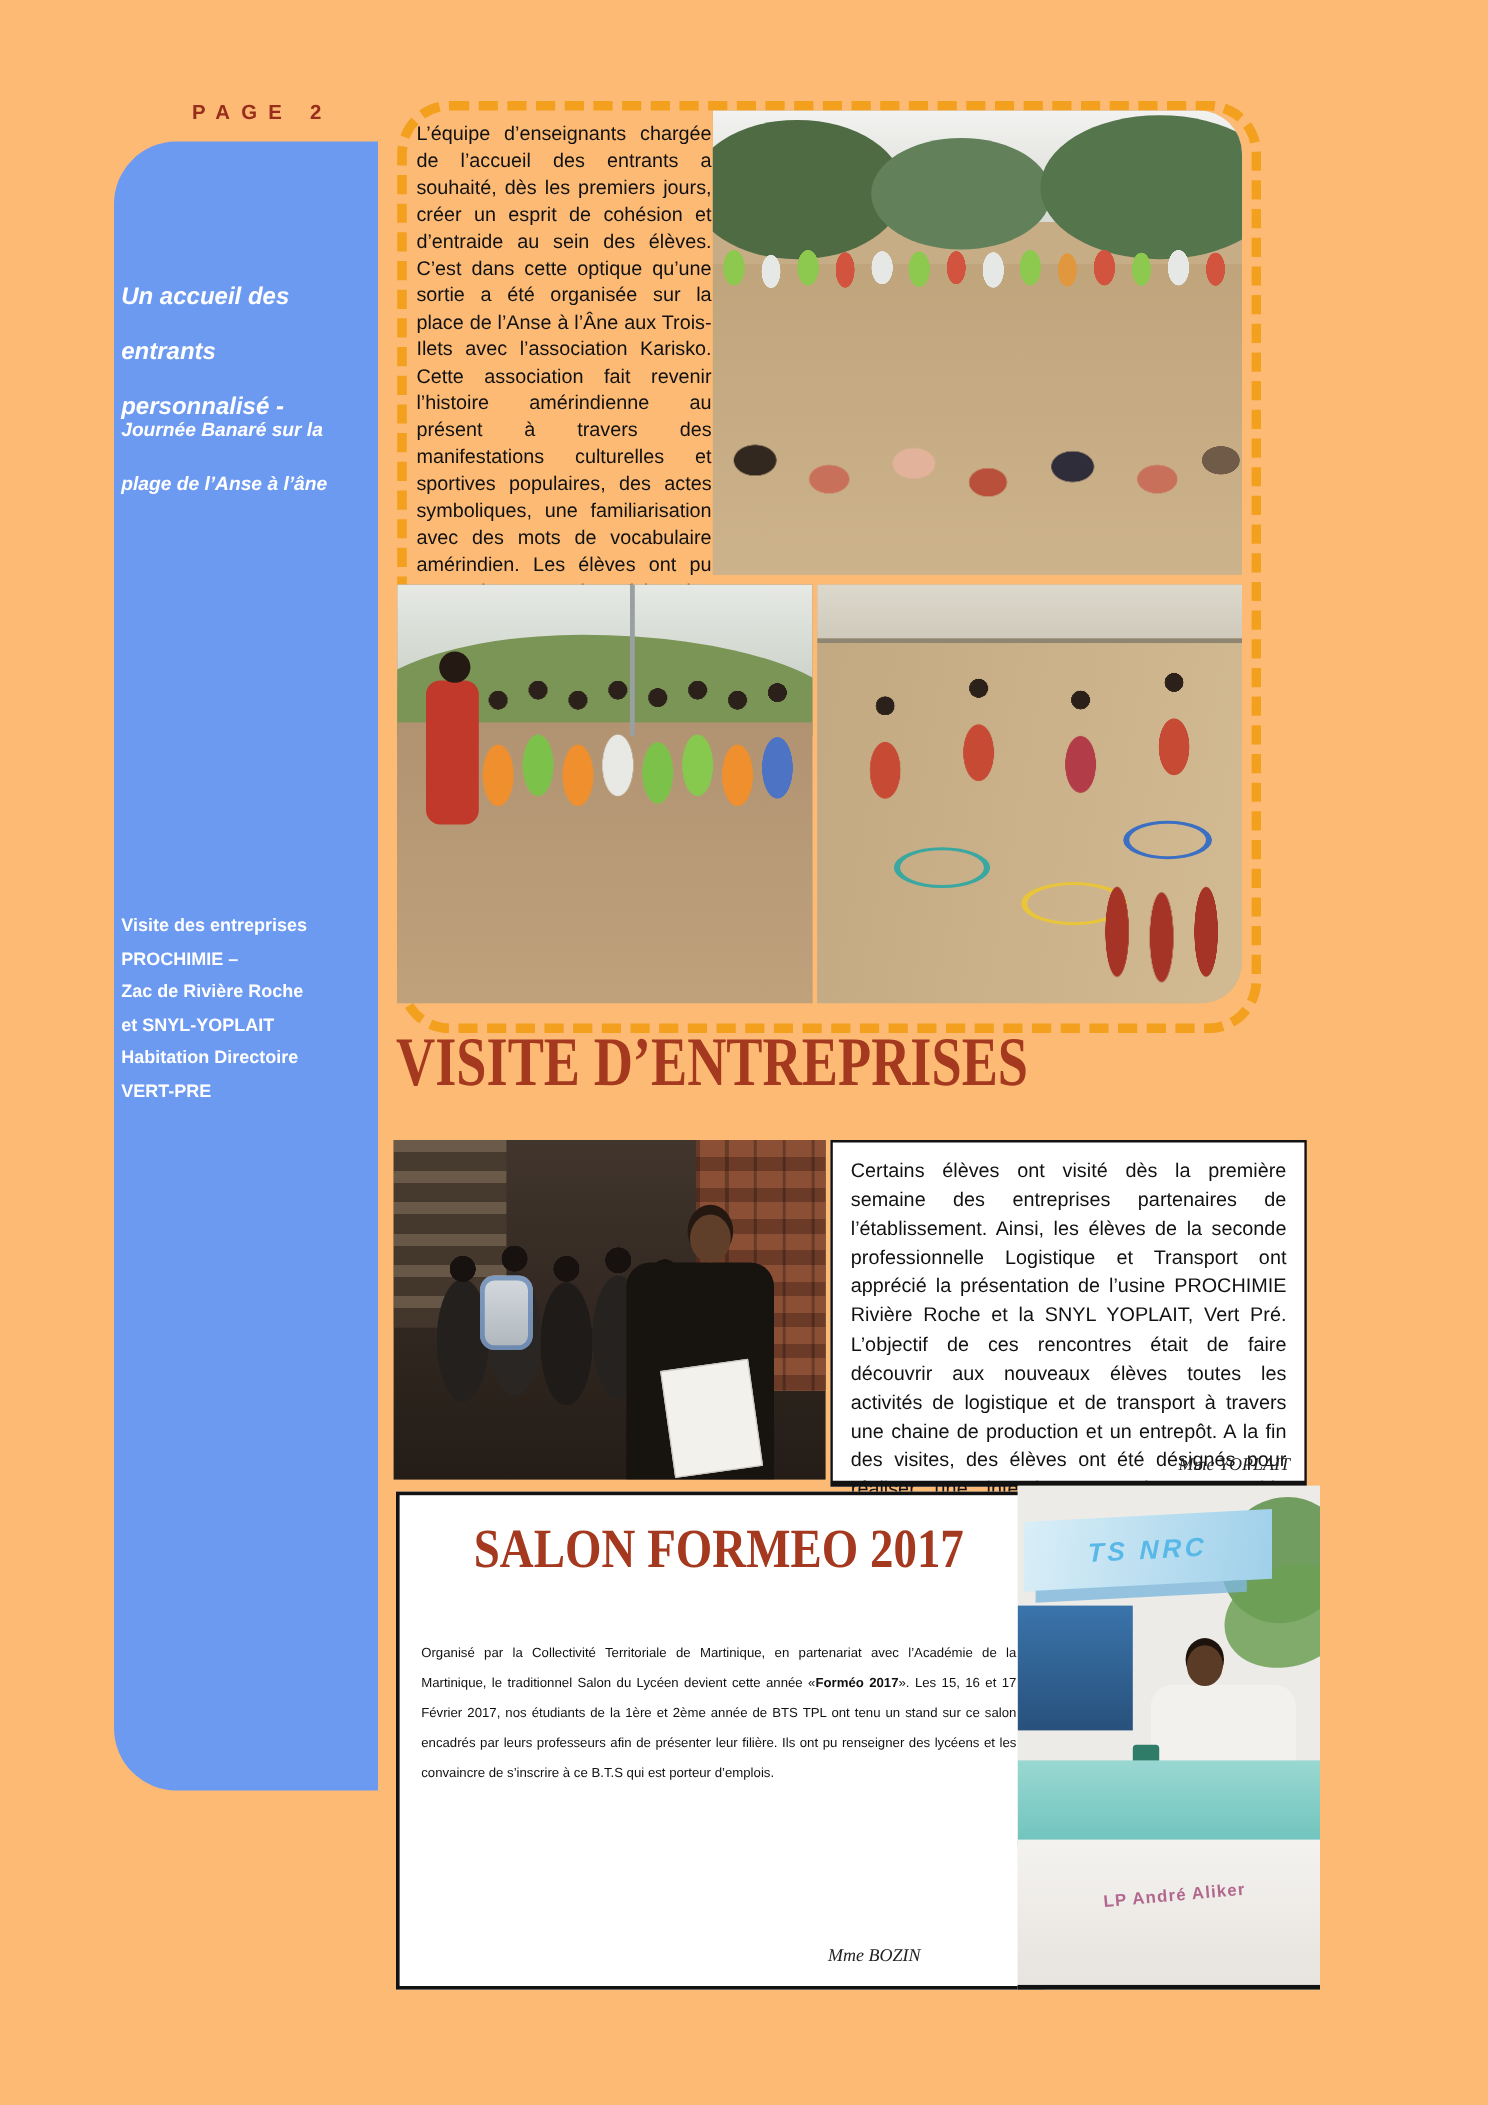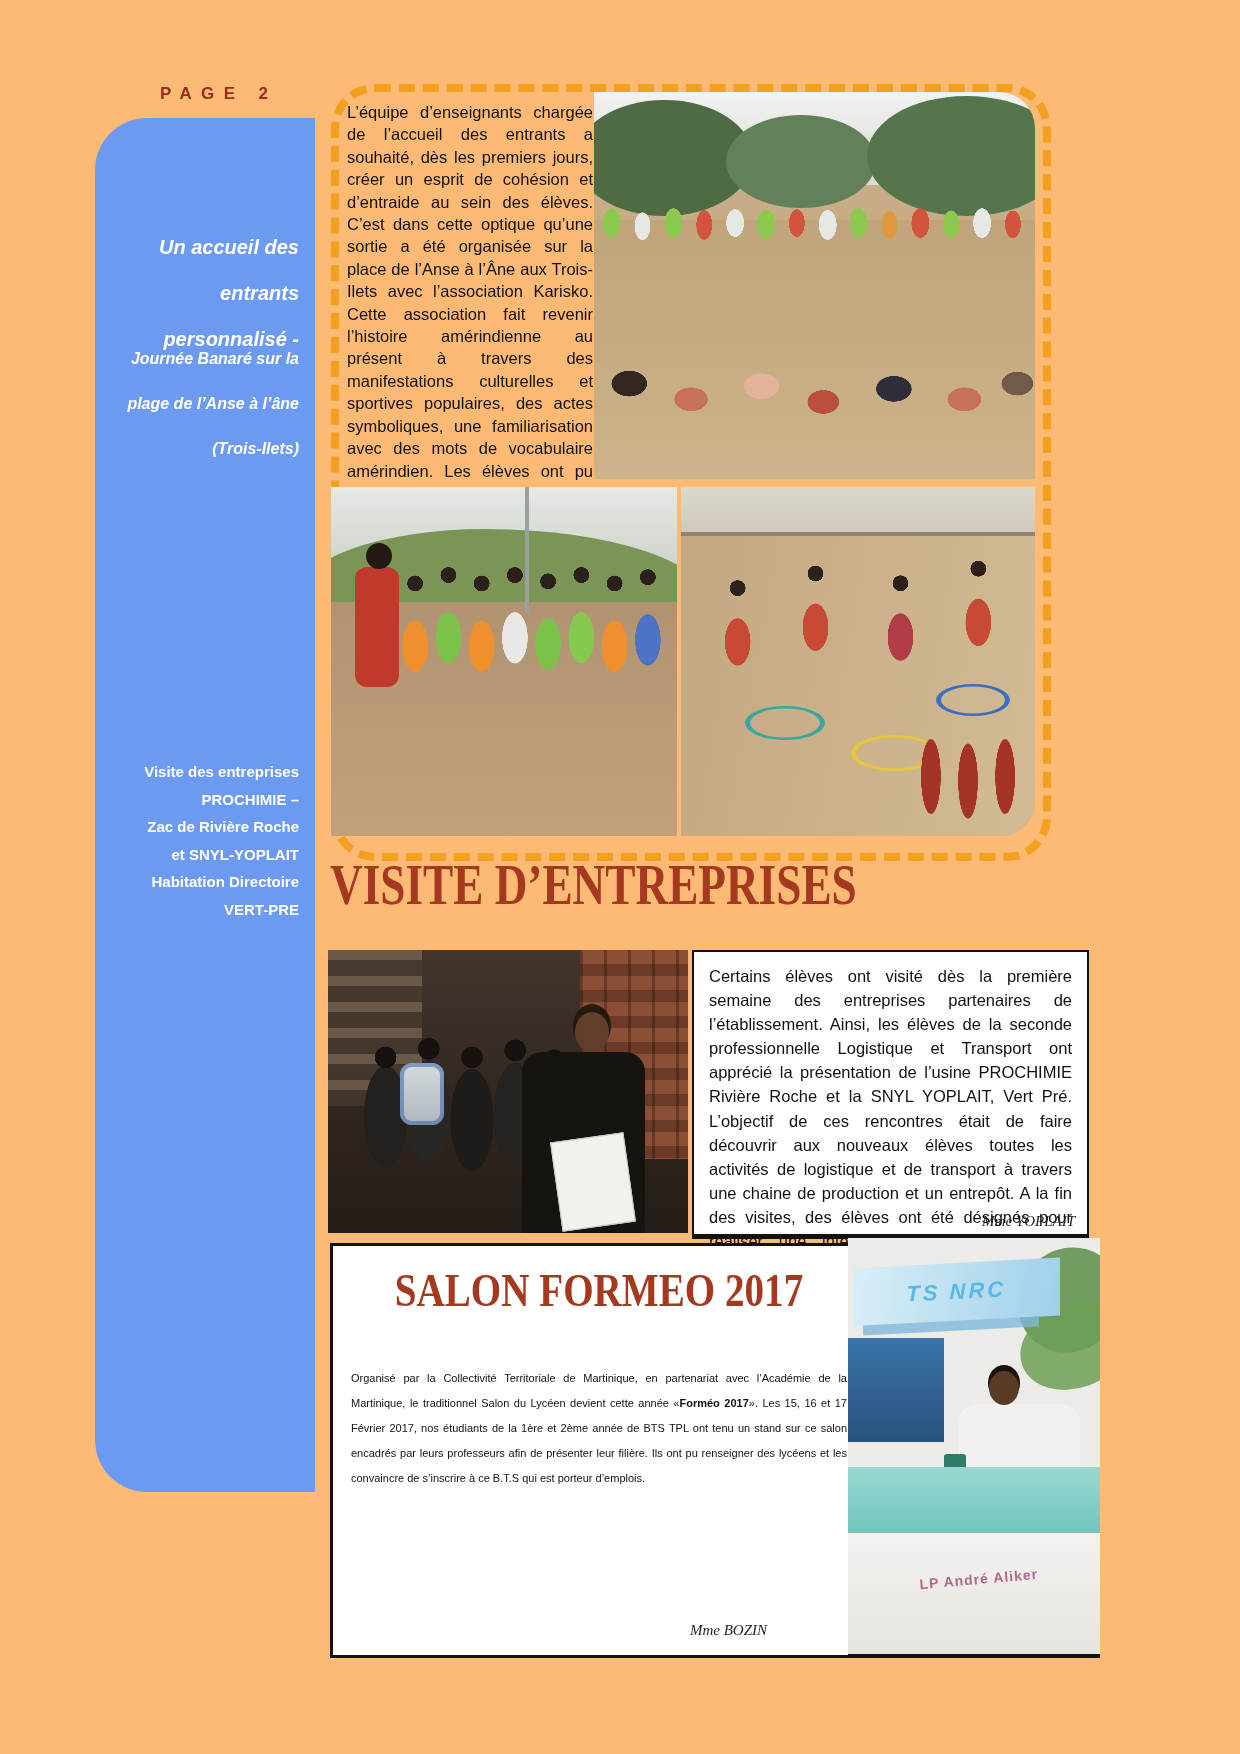--- a/index.html
+++ b/index.html
@@ -5,21 +5,21 @@
   html,body{margin:0;padding:0;background:#fff;}
   .page{position:relative;width:1240px;height:1754px;background:#fdba74;overflow:hidden;
         font-family:"Liberation Sans", sans-serif;color:#1c1c1c;}
   .abs{position:absolute;}
 
   
   #page-label{left:160px;top:84px;font-size:17px;font-weight:bold;letter-spacing:0.55em;color:#982d1c;}
 
   
   #sidebar{left:95px;top:118px;width:220px;height:1374px;background:#6d9af1;border-radius:52px 0 0 52px;}
-  .side-block{position:absolute;left:6px;right:16px;text-align:right;color:#ffffff;}
+  .side-block{position:absolute;left:6px;right:16px;text-align:left;color:#ffffff;}
   #side-item-1{top:106px;font-size:20px;font-weight:bold;font-style:italic;line-height:46px;}
   #side-item-2{top:218px;font-size:16px;font-weight:bold;font-style:italic;line-height:45px;}
   #side-item-3{top:640px;font-size:15px;font-weight:bold;line-height:27.5px;}
 
   
   #dashed-box{left:331px;top:84px;width:704px;height:761px;border:8px dashed #f2a01e;border-radius:44px;}
 
   #intro-text{left:347px;top:101px;width:246px;font-size:16.5px;line-height:22.4px;text-align:justify;color:#111;}
 
   .photo{position:absolute;overflow:hidden;}
@@ -170,21 +170,20 @@
   <div class="abs" id="page-label">PAGE  2</div>
 
   <div class="abs" id="sidebar">
     <div class="side-block" id="side-item-1">
       <div>Un accueil des entrants</div>
       <div>personnalisé  -</div>
     </div>
     <div class="side-block" id="side-item-2">
       <div>Journée Banaré sur la</div>
       <div>plage de l’Anse à l’âne</div>
-      <div>(Trois-Ilets)</div>
     </div>
     <div class="side-block" id="side-item-3">
       <div>Visite des entreprises</div>
       <div>PROCHIMIE –</div>
       <div>Zac de Rivière  Roche</div>
       <div>et SNYL-YOPLAIT</div>
       <div>Habitation  Directoire</div>
       <div>VERT-PRE</div>
     </div>
   </div>

